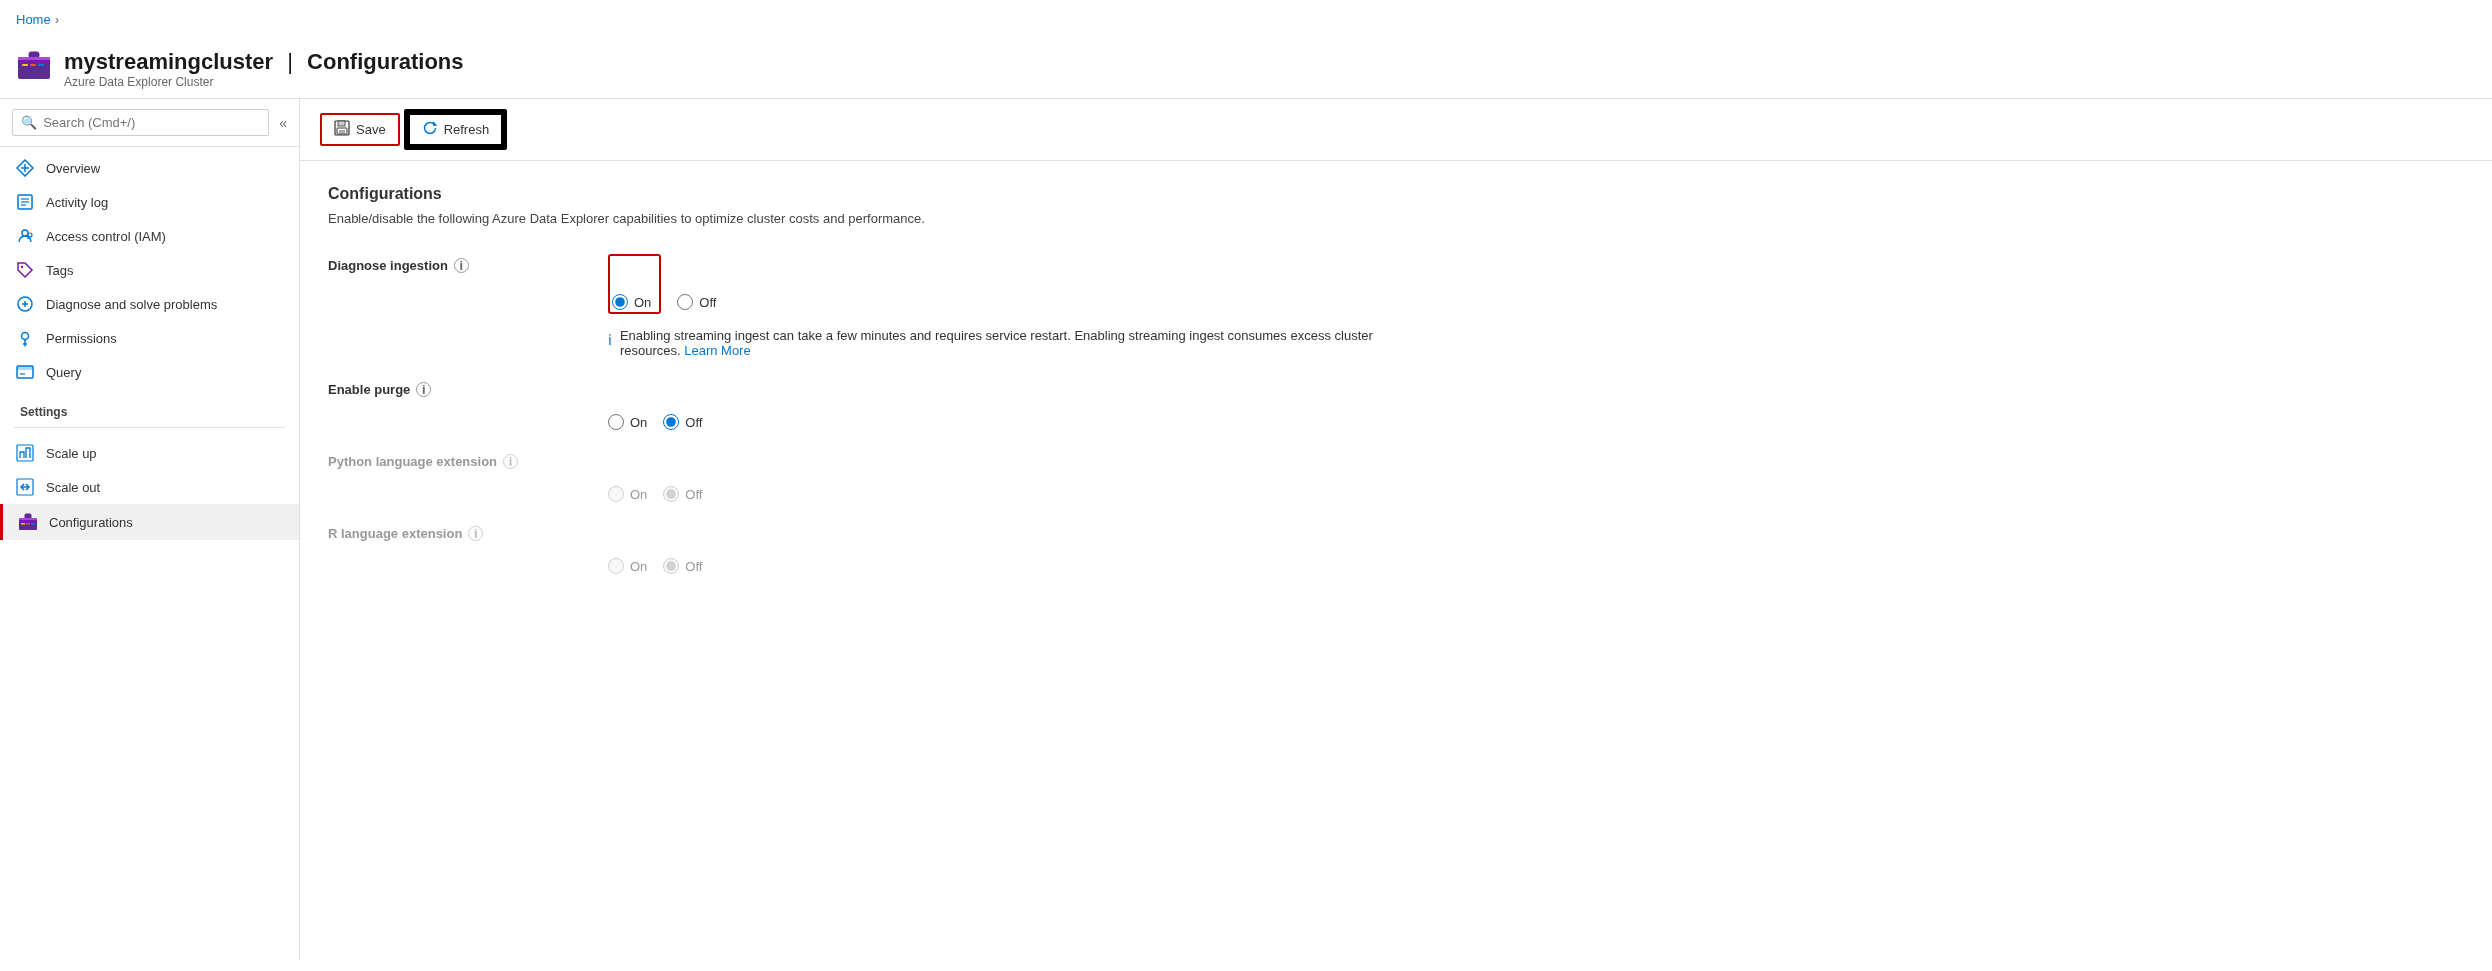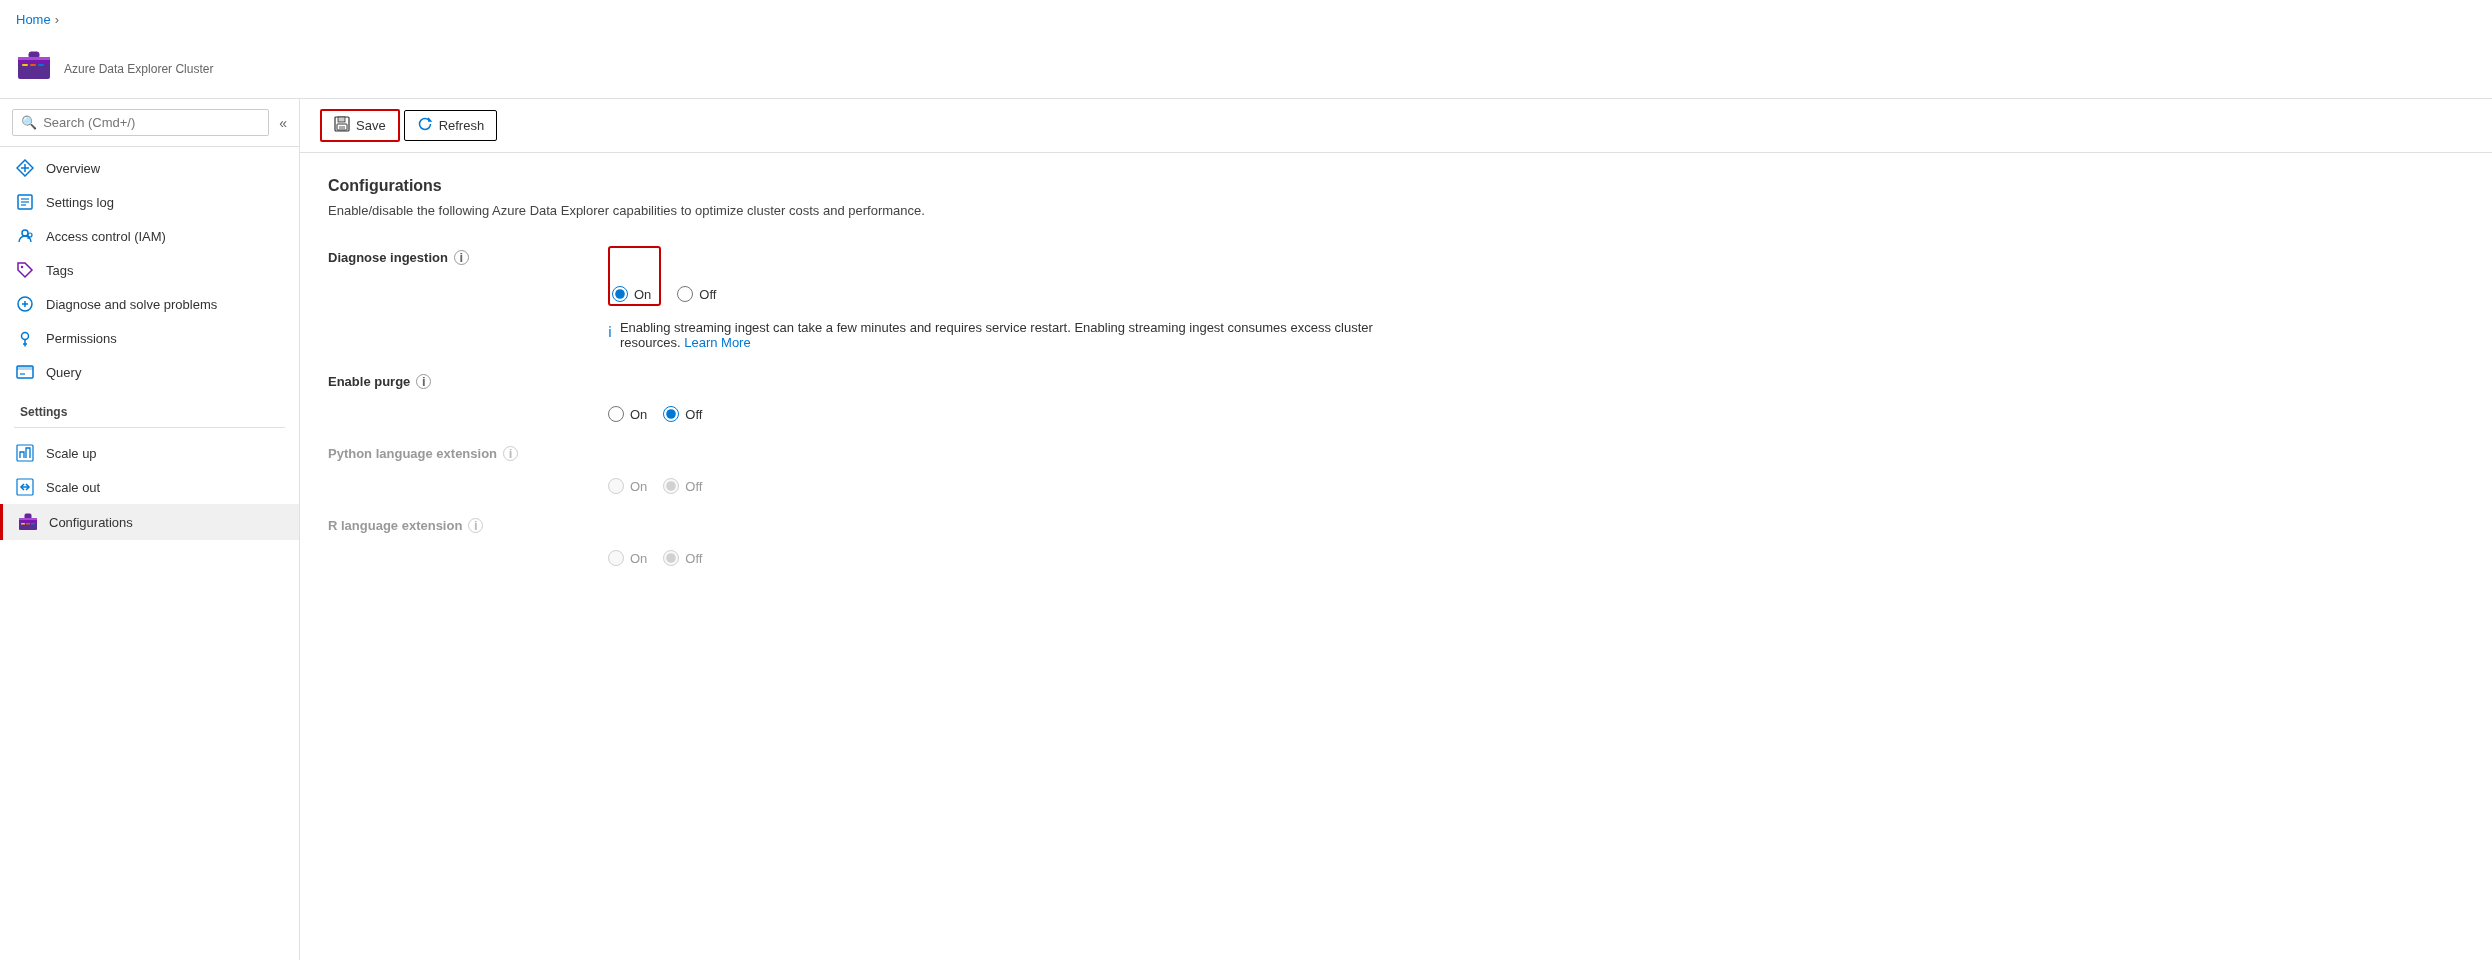--- a/index.html
+++ b/index.html
@@ -27,21 +27,21 @@
     .nav-item { display: flex; align-items: center; padding: 8px 14px; cursor: pointer; font-size: 13px; color: #333; }
     .nav-item.active { background: #e8e8e8; font-weight: 500; }
     .nav-item .nav-icon { width: 22px; margin-right: 10px; display: inline-flex; align-items: center; justify-content: center; }
 
     .nav-section-label { padding: 12px 14px 4px 20px; font-size: 12px; font-weight: 600; color: #444; }
     .nav-section-divider { border: none; border-top: 1px solid #e0e0e0; margin: 4px 14px; }
 
     .content { flex: 1; display: flex; flex-direction: column; overflow-y: auto; }
 
     .toolbar { display: flex; align-items: center; padding: 10px 20px; border-bottom: 1px solid #e0e0e0; gap: 4px; }
-    .toolbar-btn { display: flex; align-items: center; gap: 6px; padding: 5px 12px; border: 1px solid #000000; background: #fff; cursor: pointer; font-size: 13px; color: #333; border-radius: 2px; }
+    .toolbar-btn { display: flex; align-items: center; gap: 6px; padding: 5px 12px; border: 6px solid #000000; background: #fff; cursor: pointer; font-size: 13px; color: #333; border-radius: 2px; }
     .toolbar-btn.save-btn { border: 2px solid #c00; }
 
     .content-body { padding: 24px 28px; }
 
     .section-title { font-size: 16px; font-weight: 600; margin-bottom: 8px; }
     .section-desc { font-size: 13px; color: #444; margin-bottom: 28px; }
 
     .config-row { display: flex; align-items: flex-start; margin-bottom: 20px; }
     .config-label { width: 280px; min-width: 280px; font-size: 13px; font-weight: 600; padding-top: 4px; display: flex; align-items: center; gap: 6px; color: #333; }
     .config-label.disabled { color: #999; }
@@ -72,20 +72,25 @@
       <rect x="2" y="10" width="32" height="7" rx="0" fill="#7719aa"></rect>
       <rect x="13" y="5" width="10" height="6" rx="2" fill="#5c2d91" stroke="#7719aa" stroke-width="1"></rect>
       <rect x="2" y="10" width="32" height="3" fill="#a84bd4"></rect>
       <rect x="6" y="17" width="6" height="2" rx="1" fill="#f2c811"></rect>
       <rect x="14" y="17" width="6" height="2" rx="1" fill="#e05c14"></rect>
       <rect x="22" y="17" width="6" height="2" rx="1" fill="#0078d4"></rect>
 
     </svg>
   </div>
   <div class="title-block">
+    <h1>
+      <span>mystreamingcluster</span>
+      <span style="font-weight:300; margin: 0 8px;">|</span>
+      <span>Configurations</span>
+    </h1>
     <div class="subtitle">Azure Data Explorer Cluster</div>
   </div>
 </div>
 
 <div class="main-layout">
 
   <div class="sidebar">
     <div class="search-row">
       <div class="search-input">
         <span class="search-icon">🔍</span>
@@ -107,21 +112,21 @@
       </li>
       <li class="nav-item">
         <span class="nav-icon">
           <svg width="18" height="18" viewBox="0 0 18 18">
               <rect x="2" y="2" width="14" height="14" rx="1" fill="none" stroke="#0078d4" stroke-width="1.5"></rect>
               <line x1="5" y1="6" x2="13" y2="6" stroke="#0078d4" stroke-width="1.2"></line>
               <line x1="5" y1="9" x2="13" y2="9" stroke="#0078d4" stroke-width="1.2"></line>
               <line x1="5" y1="12" x2="10" y2="12" stroke="#0078d4" stroke-width="1.2"></line>
             </svg>
         </span>
-        <span>Settings log</span>
+        <span>Activity log</span>
       </li>
       <li class="nav-item">
         <span class="nav-icon">
           <svg width="18" height="18" viewBox="0 0 18 18">
               <circle cx="9" cy="6" r="3" fill="none" stroke="#0078d4" stroke-width="1.5"></circle>
               <path d="M3 15c0-3.3 2.7-6 6-6s6 2.7 6 6" fill="none" stroke="#0078d4" stroke-width="1.5"></path>
               <circle cx="14" cy="8" r="2" fill="none" stroke="#0078d4" stroke-width="1.2"></circle>
               <path d="M12 12c0-1.1.9-2 2-2" fill="none" stroke="#0078d4" stroke-width="1.2"></path>
             </svg>
         </span>

